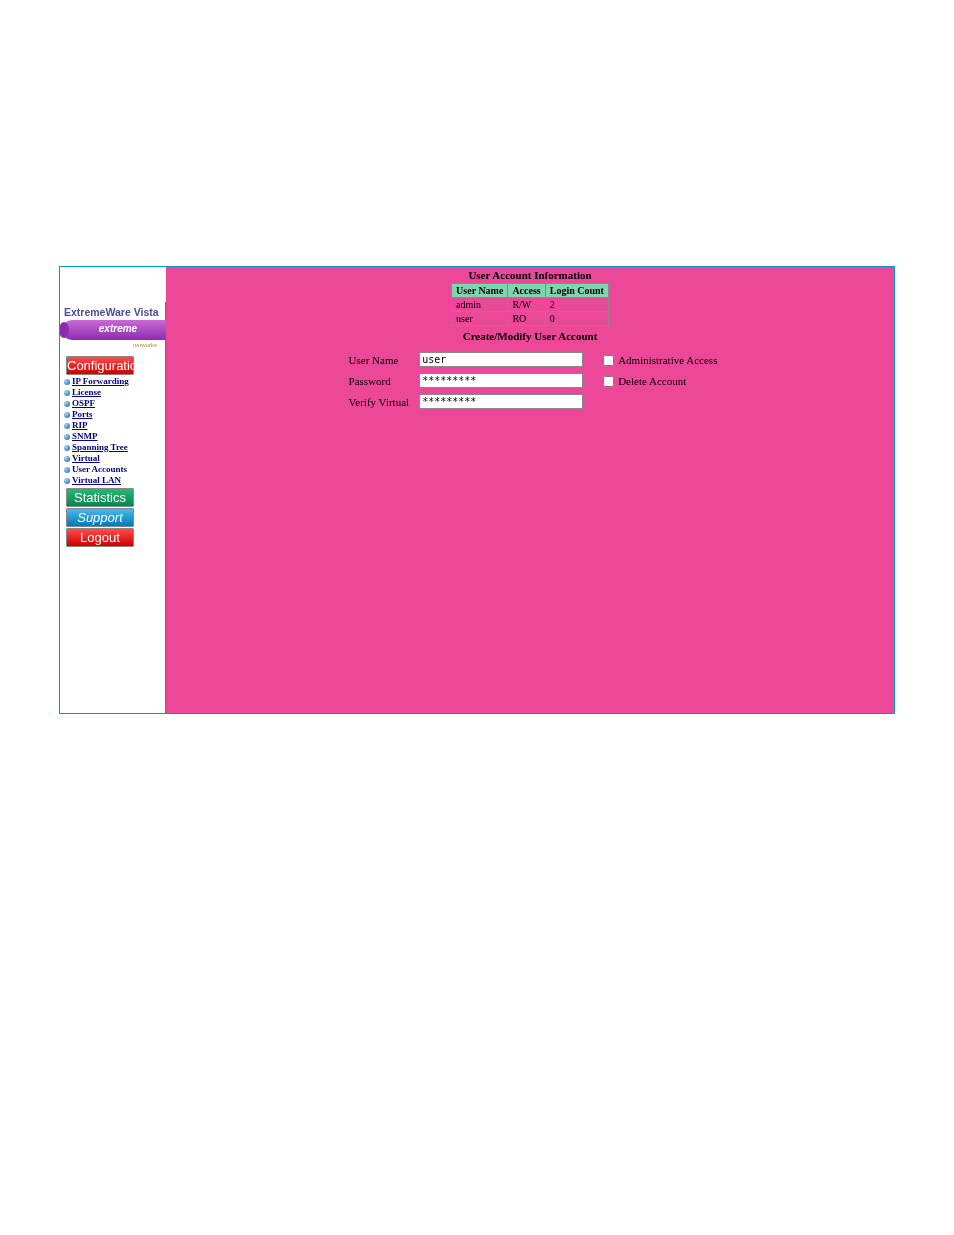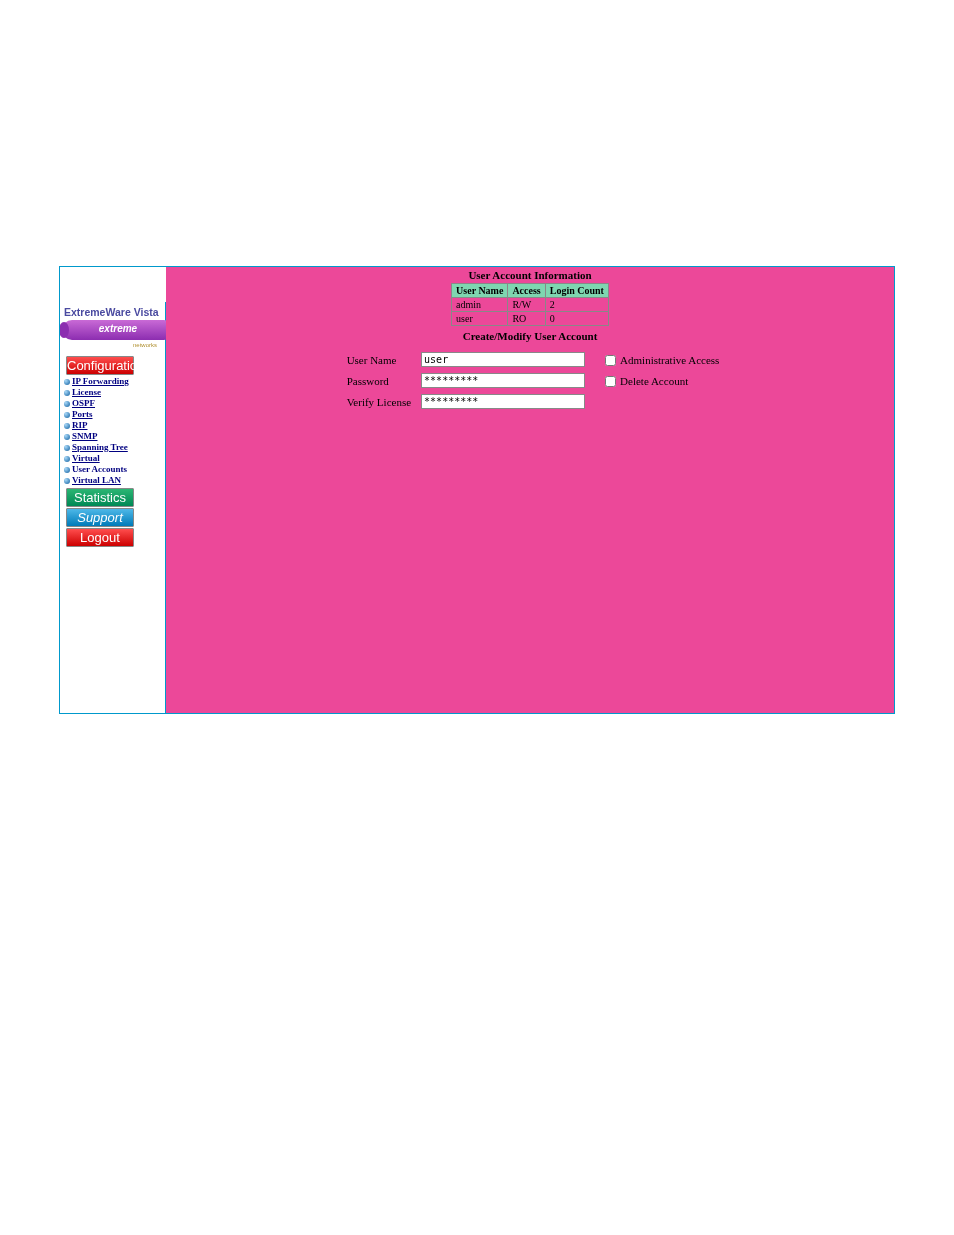--- a/index.html
+++ b/index.html
@@ -263,21 +263,21 @@
         <tbody>
             <tr>
           <td>User Name</td>
           <td><input type="text" value="user" style=""></td>
         </tr>
         <tr>
           <td>Password</td>
           <td><input type="text" value="*********" style=""></td>
         </tr>
         <tr>
-          <td>Verify License</td>
+          <td>Verify Virtual</td>
           <td><input type="text" value="*********" style=""></td>
         </tr>
       </tbody>
         </table>
 
       <div class="check-col">
         <div class="check-row">
           <input type="checkbox" style="">
           <span>Administrative Access</span>
         </div>

